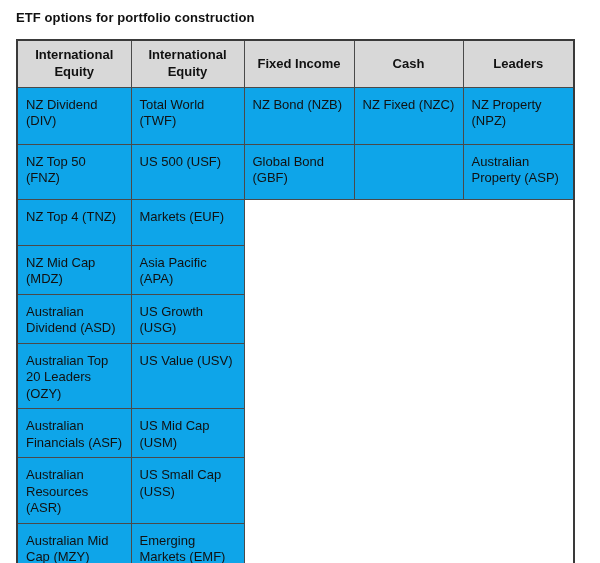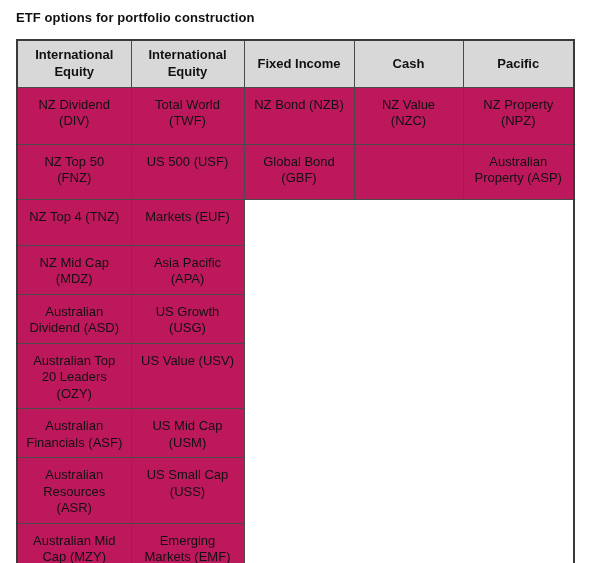--- a/index.html
+++ b/index.html
@@ -44,23 +44,23 @@
   }
   table.etf-table th {
     background: var(--header_bg, #d8d8d8);
     font-weight: bold;
     text-align: center;
     vertical-align: middle;
     padding: 4px 6px;
   }
   table.etf-table td {
     vertical-align: top;
-    text-align: center;
+    text-align: left;
     padding: 9px 8px 6px 8px;
-    background: #be185d;
+    background: #0ea5e9;
   }
   tr.rh  { height: 47px; }
   tr.r1  { height: 57px; }
   tr.r2  { height: 55px; margin-top: 33px; }
   tr.r3  { height: 46px; }
   tr.r4  { height: 45px; }
   tr.r5  { height: 44px; }
   tr.r6  { height: 58px; }
   tr.r7  { height: 45px; }
   tr.r8  { height: 56px; }
@@ -80,29 +80,29 @@
         <col class="c3">
         <col class="c4">
         <col class="c5">
     </colgroup>
     <thead>
       <tr class="rh">
         <th>International Equity</th>
         <th>International Equity</th>
         <th>Fixed Income</th>
         <th>Cash</th>
-        <th>Pacific</th>
+        <th>Leaders</th>
       </tr>
     </thead>
     <tbody>
       <tr class="r1">
         <td>NZ Dividend (DIV)</td>
         <td>Total World (TWF)</td>
         <td>NZ Bond (NZB)</td>
-        <td>NZ Value (NZC)</td>
+        <td>NZ Fixed (NZC)</td>
         <td>NZ Property (NPZ)</td>
       </tr>
       <tr class="r2">
         <td>NZ Top 50 (FNZ)</td>
         <td>US 500 (USF)</td>
         <td>Global Bond (GBF)</td>
         <td></td>
         <td>Australian Property (ASP)</td>
       </tr>
       <tr class="r3">

